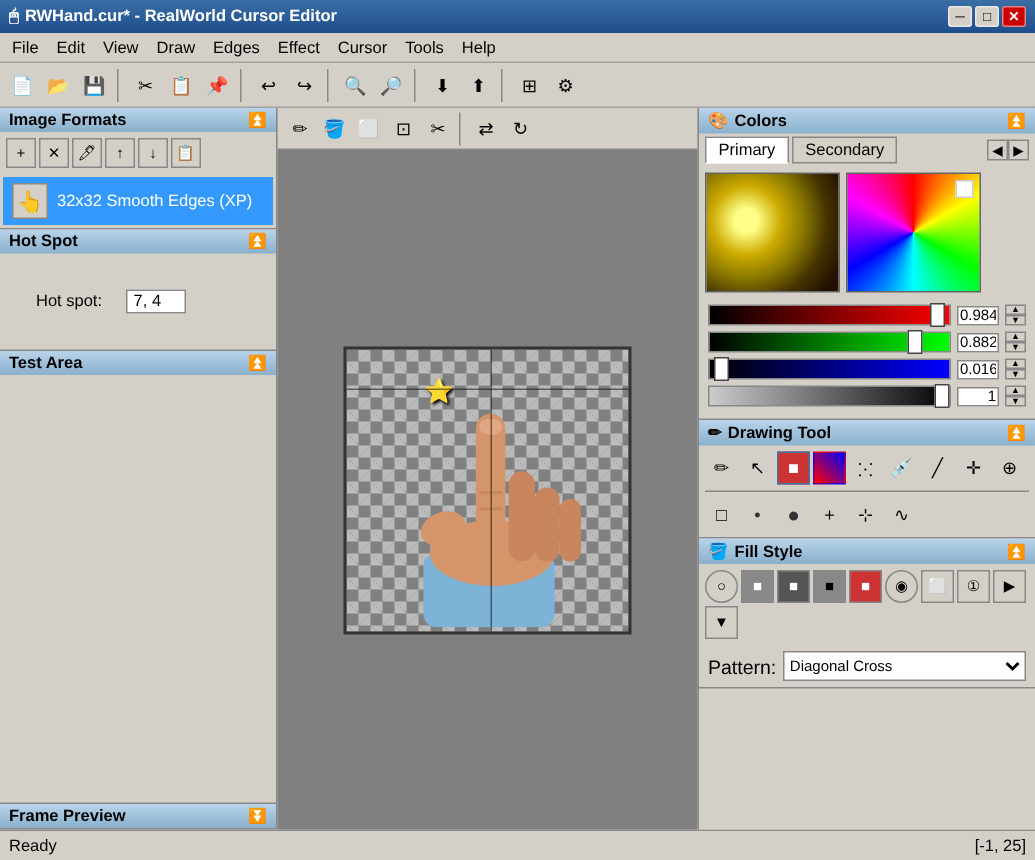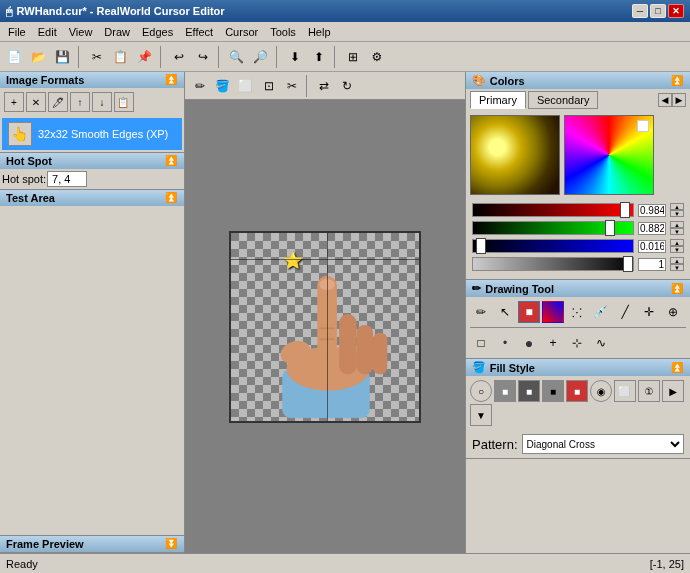--- a/index.html
+++ b/index.html
@@ -22,35 +22,35 @@
     #toolbar { background: #d4d0c8; height: 30px; display: flex; align-items: center; padding: 2px 4px; border-bottom: 1px solid #a0a0a0; gap: 2px; }
     .tb-btn { width: 22px; height: 22px; background: #d4d0c8; border: 1px solid transparent; display: flex; align-items: center; justify-content: center; cursor: pointer; font-size: 12px; }
     .tb-separator { width: 4px; height: 22px; border-left: 1px solid #888; margin: 0 2px; }
 
     
     #main { display: flex; height: calc(573px - 22px - 20px - 30px - 20px); }
 
     
     #left-panel { width: 185px; background: #d4d0c8; border-right: 1px solid #888; display: flex; flex-direction: column; }
     .panel-section { border-bottom: 1px solid #888; }
-    .panel-header { background: linear-gradient(to bottom, #b8d4ea, #8ab0cc); padding: 2px 6px; display: flex; justify-content: space-between; font-weight: bold; font-size: 11px; cursor: pointer; }
+    .panel-header { background: linear-gradient(to bottom, #b8d4ea, #8ab0cc); padding: 2px 6px; display: flex; align-items: center; justify-content: space-between; font-weight: bold; font-size: 11px; cursor: pointer; }
     .panel-chevron { font-size: 10px; color: #333; }
 
     
     #image-formats { flex-shrink: 0; }
     #image-formats-toolbar { padding: 4px; display: flex; gap: 2px; }
     .fmt-btn { width: 20px; height: 20px; background: #d4d0c8; border: 1px solid #888; display: flex; align-items: center; justify-content: center; cursor: pointer; font-size: 10px; }
     #format-list { padding: 2px; }
     .format-item { padding: 4px 6px; cursor: pointer; display: flex; align-items: center; gap: 6px; }
     .format-item.selected { background: #3399ff; color: white; }
     .format-icon { width: 24px; height: 24px; background: #d4d0c8; border: 1px solid #888; display: flex; align-items: center; justify-content: center; font-size: 14px; }
 
     
     #hotspot { flex-shrink: 0; }
-    .hotspot-content { padding: 2px; display: flex; align-items: center; gap: 1px; }
+    .hotspot-content { padding: 24px; display: flex; align-items: center; gap: 16px; }
     .hotspot-label { font-size: 11px; }
     .hotspot-value { background: white; border: 1px solid #888; padding: 1px 4px; font-size: 11px; min-width: 40px; }
 
     
     #test-area { flex: 1; min-height: 100px; }
     .test-content { padding: 8px; font-size: 11px; color: #333; line-height: 1.4; height: 120px; display: flex; flex-direction: column; justify-content: flex-end; padding-bottom: 6px; }
 
     
     #frame-preview { flex-shrink: 0; }
 

